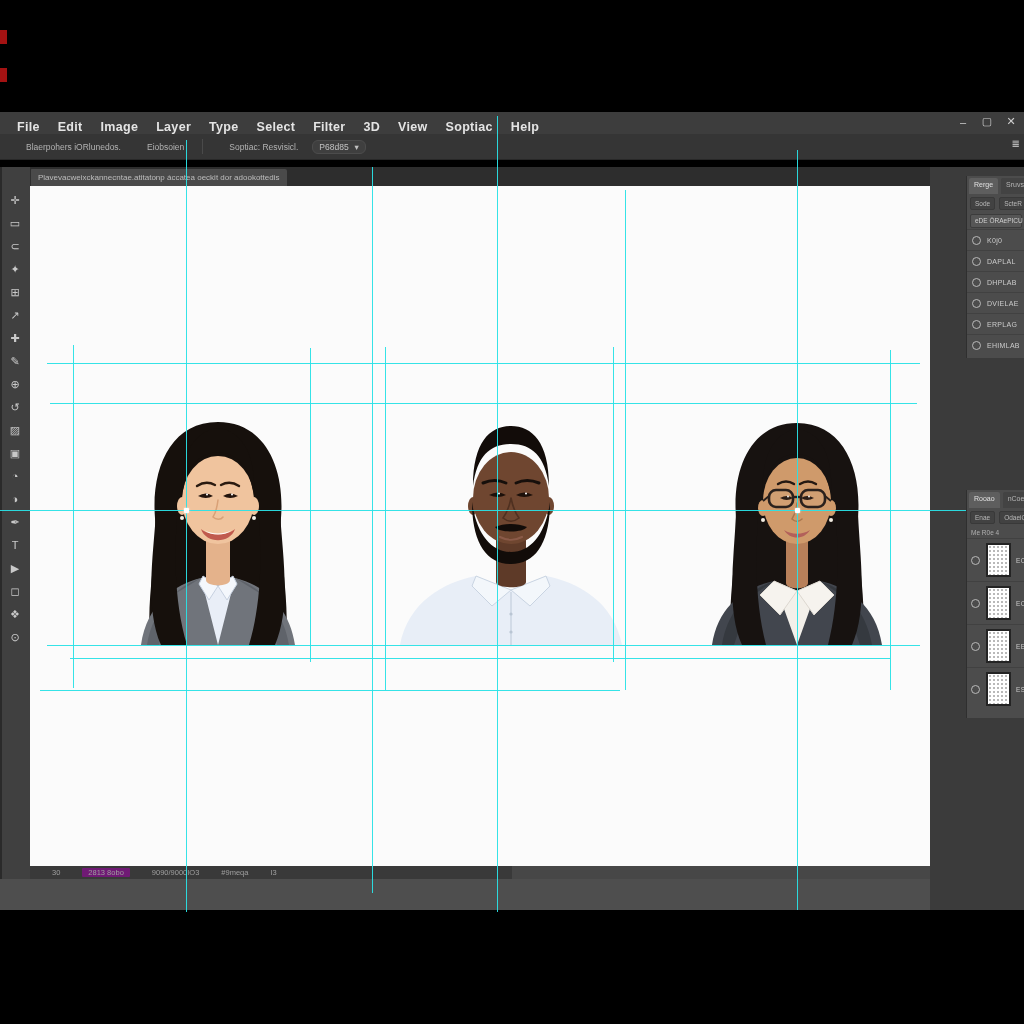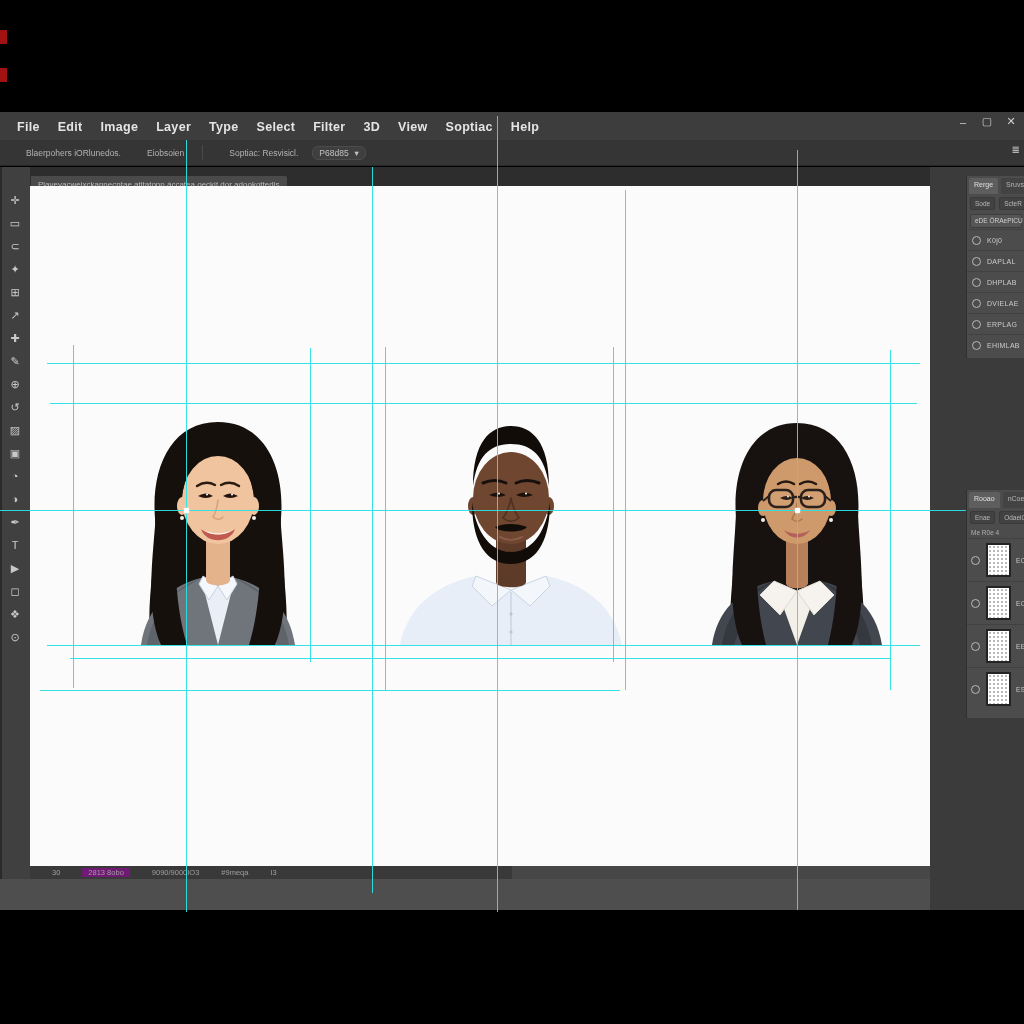--- a/index.html
+++ b/index.html
@@ -12,31 +12,31 @@
   .r1{top:30px}.r2{top:68px}
 
   
   .menu-bar{position:absolute;left:0;top:112px;width:1024px;height:30px;background:#3d3d3d;
             border-bottom:1px solid #2b2b2b;display:flex;align-items:center;padding-left:8px;box-sizing:border-box;}
   .menu-item{color:#e4e4e4;font-size:12.5px;font-weight:600;padding:0 9px;letter-spacing:.3px;cursor:default;}
   .win-controls{position:absolute;right:6px;top:3px;display:flex;gap:10px;align-items:center;}
   .win-controls span{color:#cfcfcf;font-size:11px;width:14px;text-align:center;}
 
   
-  .options-bar{position:absolute;left:0;top:140px;width:1024px;height:25px;background:#353535;
+  .options-bar{position:absolute;left:0;top:134px;width:1024px;height:25px;background:#353535;
                border-bottom:1px solid #282828;display:flex;align-items:center;color:#b3b3b3;font-size:8.5px;}
   .opt{margin-left:26px;white-space:nowrap;}
   .opt-sep{width:1px;height:15px;background:#4a4a4a;margin-left:18px;}
   .opt-dropdown{margin-left:14px;background:#3f3f3f;border:1px solid #4c4c4c;border-radius:6px;
                 padding:1px 6px;color:#c2c2c2;display:flex;gap:6px;align-items:center;}
   .opt-corner{position:absolute;right:4px;top:4px;color:#d8d8d8;font-size:10px;}
 
   
   .tab-bar{position:absolute;left:28px;top:167px;width:902px;height:19px;background:#2d2d2d;}
-  .doc-tab{position:absolute;left:2px;top:9px;height:17px;max-width:258px;background:#4a4a4a;
+  .doc-tab{position:absolute;left:2px;top:2px;height:17px;max-width:258px;background:#4a4a4a;
            color:#bdbdbd;font-size:8px;line-height:17px;padding:0 8px;white-space:nowrap;overflow:hidden;border-radius:2px 2px 0 0;}
 
   
   .toolbar{position:absolute;left:0;top:167px;width:30px;height:712px;background:#404040;
            border-right:1px solid #2e2e2e;box-shadow:inset 2px 0 0 #2a2a2a;}
   .tool{width:30px;height:23px;color:#c9c9c9;font-size:11px;line-height:23px;text-align:center;}
   .tool:first-child{margin-top:22px;}
 
   
   .canvas{position:absolute;left:30px;top:186px;width:900px;height:680px;background:#fbfbfb;}

